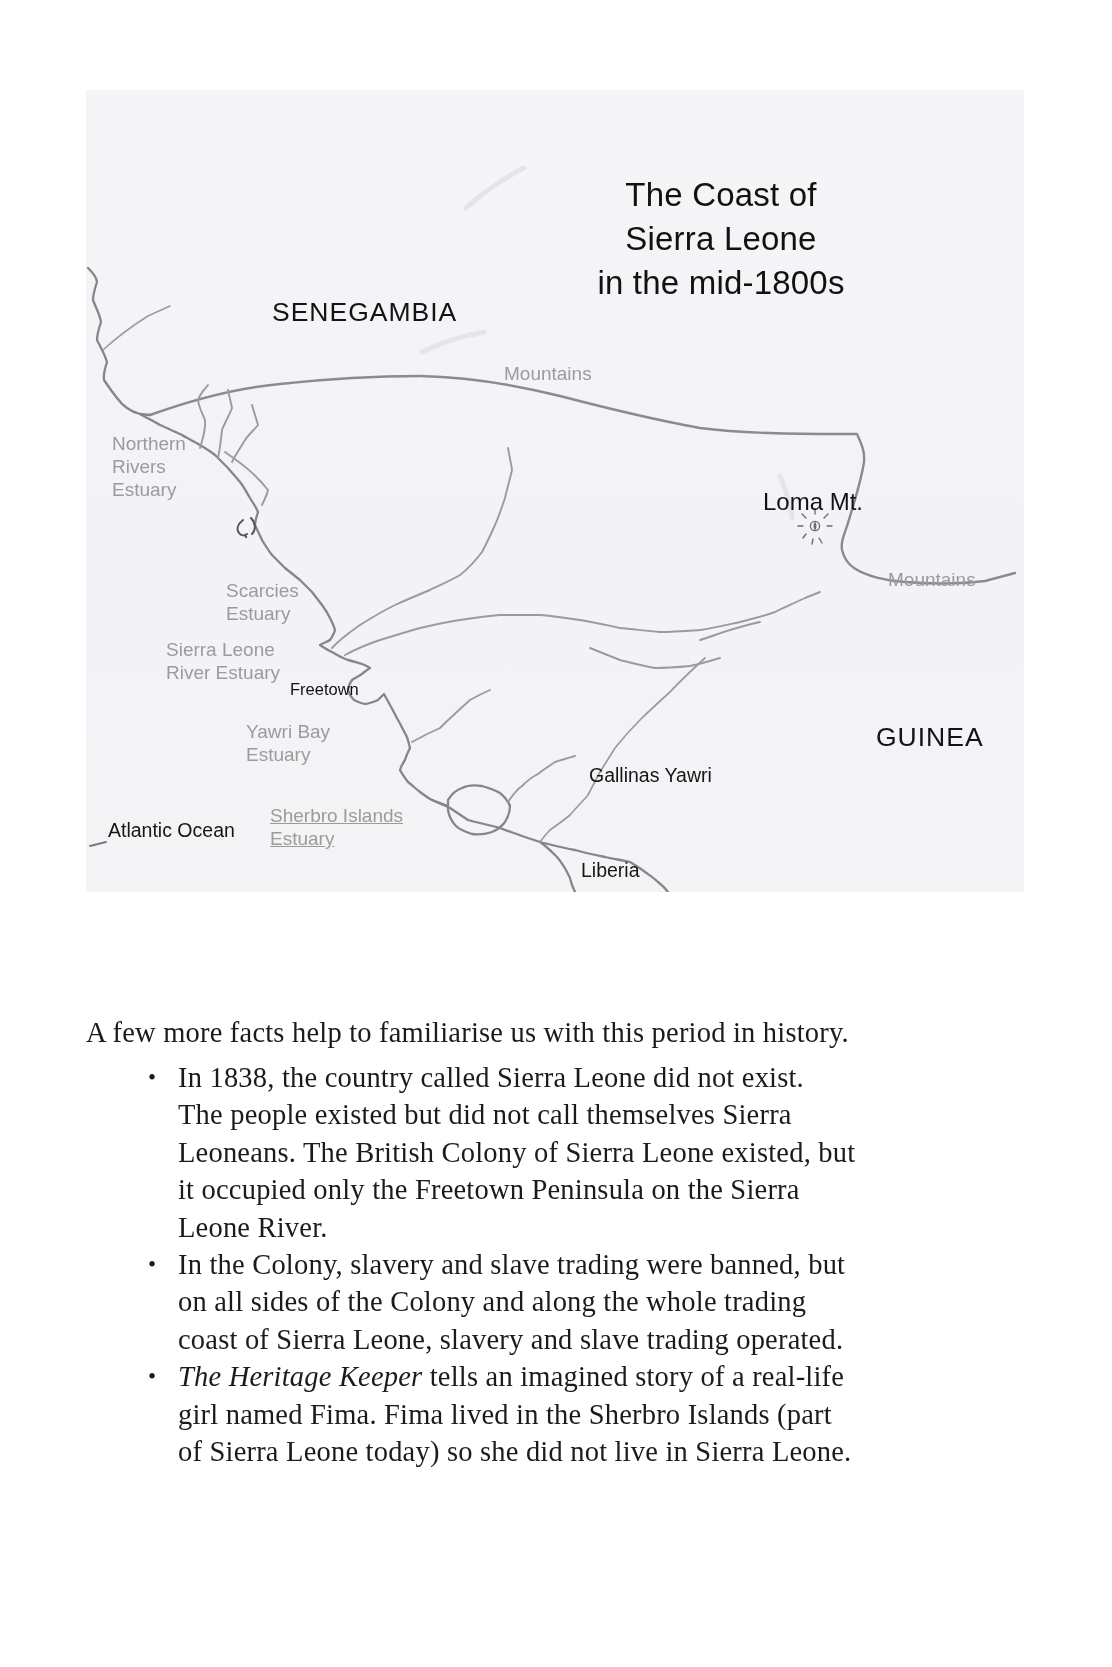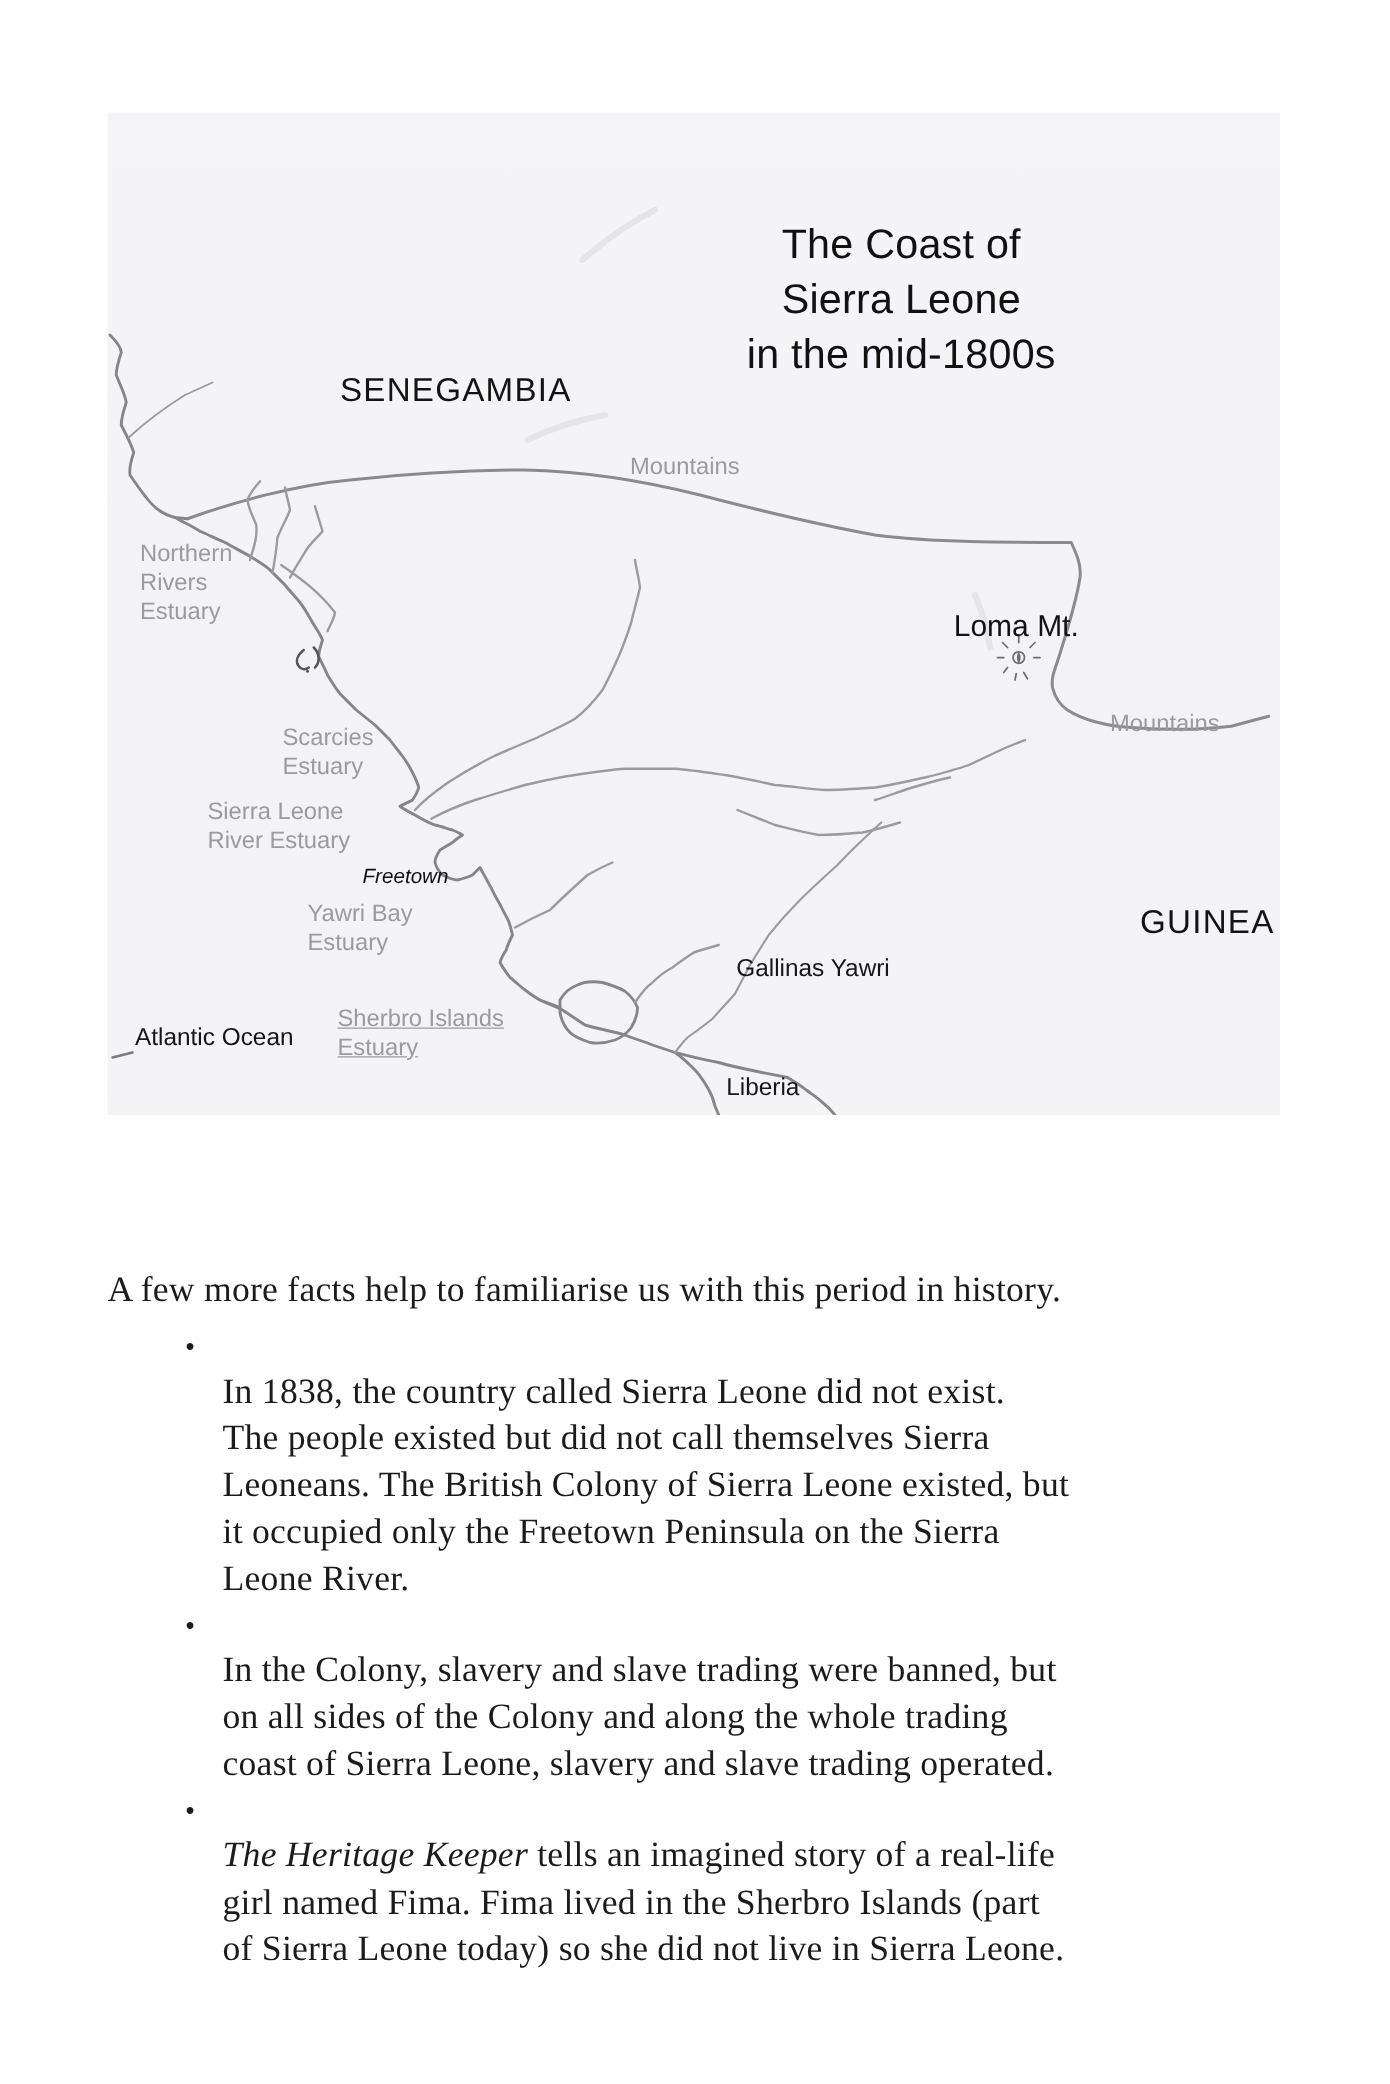--- a/index.html
+++ b/index.html
@@ -27,21 +27,21 @@
   
   .bodytext{
     position:absolute;color:#1b1b1b;
     font-family:"Liberation Serif",serif;font-size:28.5px;line-height:37.4px;
     letter-spacing:.2px;
   }
   .intro{left:86px;top:986px;width:920px;margin-top:28px;}
   .bullets{left:86px;top:1059px;width:940px;}
   .bullet-item{display:flex;align-items:flex-start;padding-left:62px;}
   .dot{flex:none;width:30px;font-size:23px;line-height:37.4px;color:#1b1b1b;}
-  .btext{white-space:pre-line;margin-top:36px;}
+  .btext{white-space:pre-line;}
   .it{font-style:italic;}
 </style>
 </head>
 <body>
 
 <div class="map">
 
   <svg width="938" height="802" viewBox="0 0 938 802">
     <g fill="none" stroke-linecap="round" stroke-linejoin="round">
 
@@ -158,26 +158,26 @@
   <div class="maplabel loma" style="left:677px;top:400px;">Loma Mt.</div>
 
   <div class="maplabel lbl-gray" style="left:802px;top:478px;">Mountains</div>
 
   <div class="maplabel lbl-gray" style="left:140px;top:489px;">Scarcies
 Estuary</div>
 
   <div class="maplabel lbl-gray" style="left:80px;top:548px;">Sierra Leone
 River Estuary</div>
 
-  <div class="maplabel freetown" style="left:204px;top:600px;font-style:italic;">Freetown</div>
+  <div class="maplabel freetown" style="left:204px;top:588px;">Freetown</div>
 
   <div class="maplabel lbl-gray" style="left:160px;top:630px;">Yawri Bay
 Estuary</div>
 
-  <div class="maplabel region" style="left:826px;top:633px;">GUINEA</div>
+  <div class="maplabel region" style="left:790px;top:633px;">GUINEA</div>
 
   <div class="maplabel lbl-black" style="left:503px;top:674px;">Gallinas Yawri</div>
 
   <div class="maplabel lbl-black" style="left:22px;top:693px;margin-top:36px;">Atlantic Ocean</div>
 
   <div class="maplabel lbl-gray" style="left:184px;top:714px;text-decoration:underline;">Sherbro Islands
 Estuary</div>
 
   <div class="maplabel lbl-black" style="left:495px;top:769px;">Liberia</div>
 </div>

